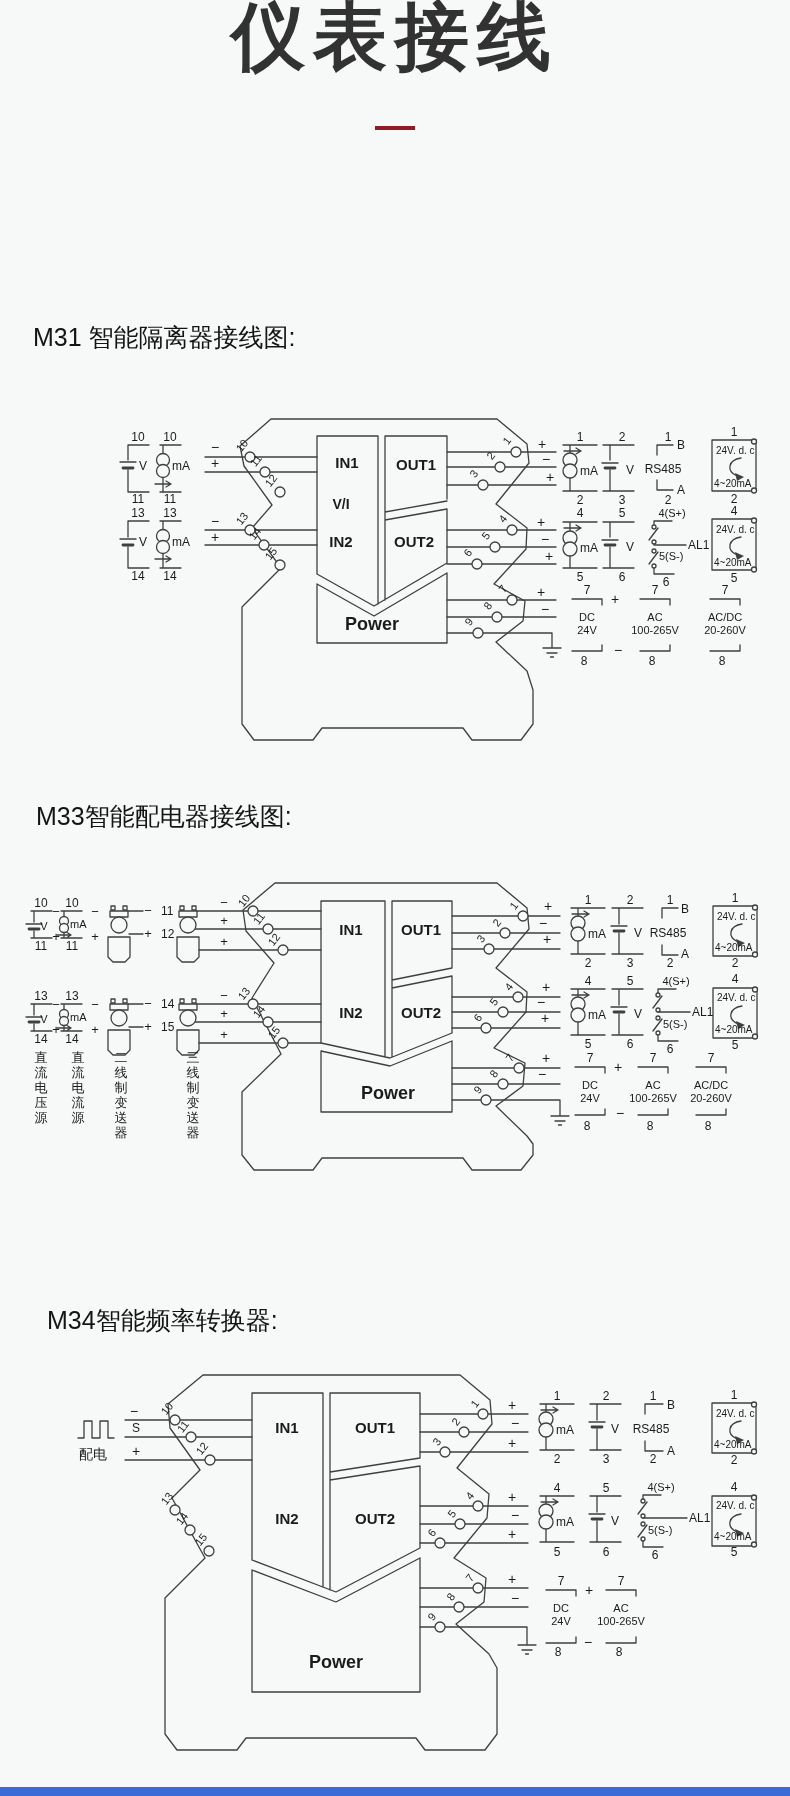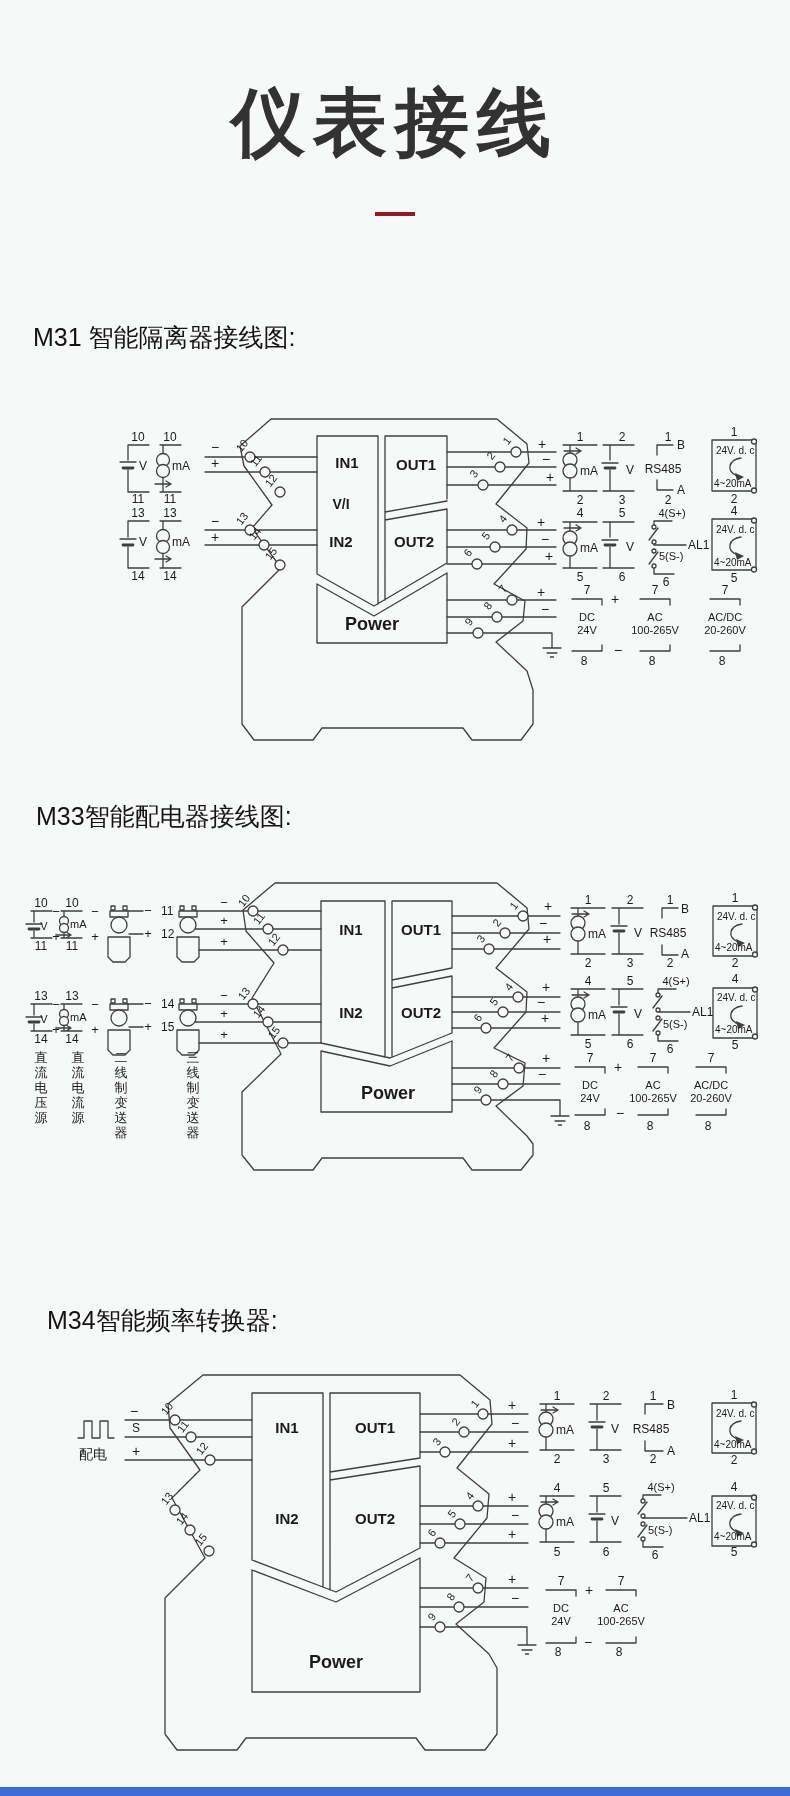--- a/index.html
+++ b/index.html
@@ -1,17 +1,17 @@
 <!DOCTYPE html>
 <html><head>
 <meta charset="utf-8">
 <style>
   html,body{margin:0;padding:0;}
   body{width:790px;background:#f7f8f8;font-family:"Liberation Sans","DejaVu Sans",sans-serif;}
-  .hero{height:260px;box-sizing:border-box;padding-top:86px;text-align:center;}
+  .hero{height:260px;box-sizing:border-box;text-align:center;}
   .hero h1{margin:0;font-size:74px;line-height:1;font-weight:900;color:#323232;letter-spacing:8px;}
   .title-underline{width:40px;height:4px;background:#8e1c22;margin:52px auto 0;}
   svg{display:block;}
   svg text{fill:#1b1b1b;font-family:"Liberation Sans","DejaVu Sans",sans-serif;}
   .heading{font-size:25px;fill:#141414;}
   .ln{fill:none;stroke:#3f3f3f;stroke-width:1.3;stroke-linecap:round;stroke-linejoin:round;}
   .thk{fill:none;stroke:#3f3f3f;stroke-width:2.8;stroke-linecap:round;}
   .tc{fill:#f7f8f8;stroke:#3f3f3f;stroke-width:1.3;}
   .fl{fill:#3f3f3f;stroke:none;}
 </style>

